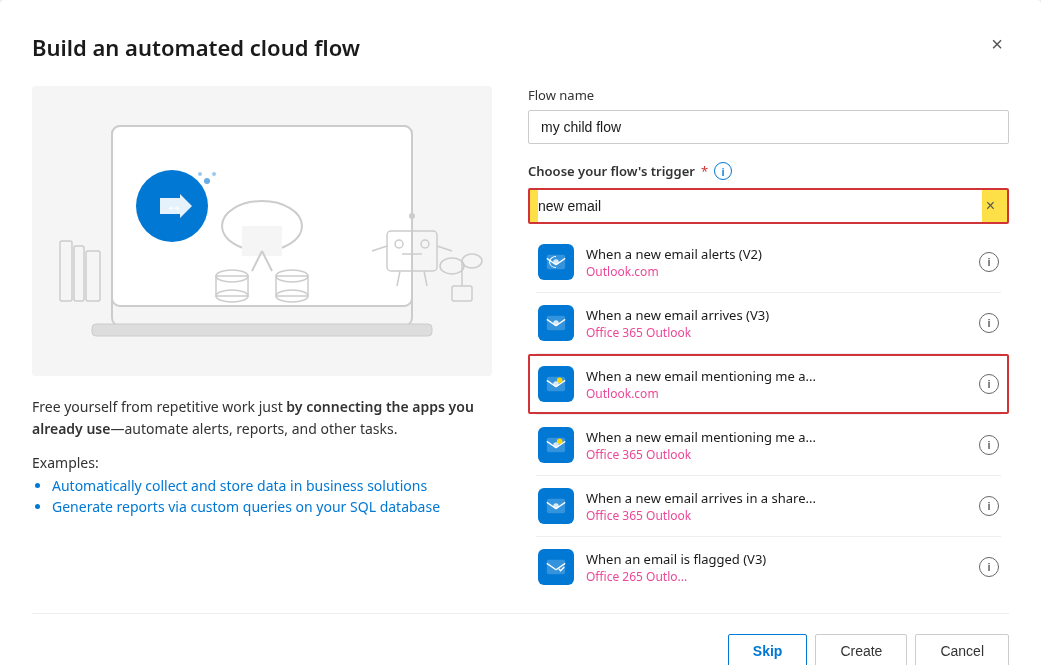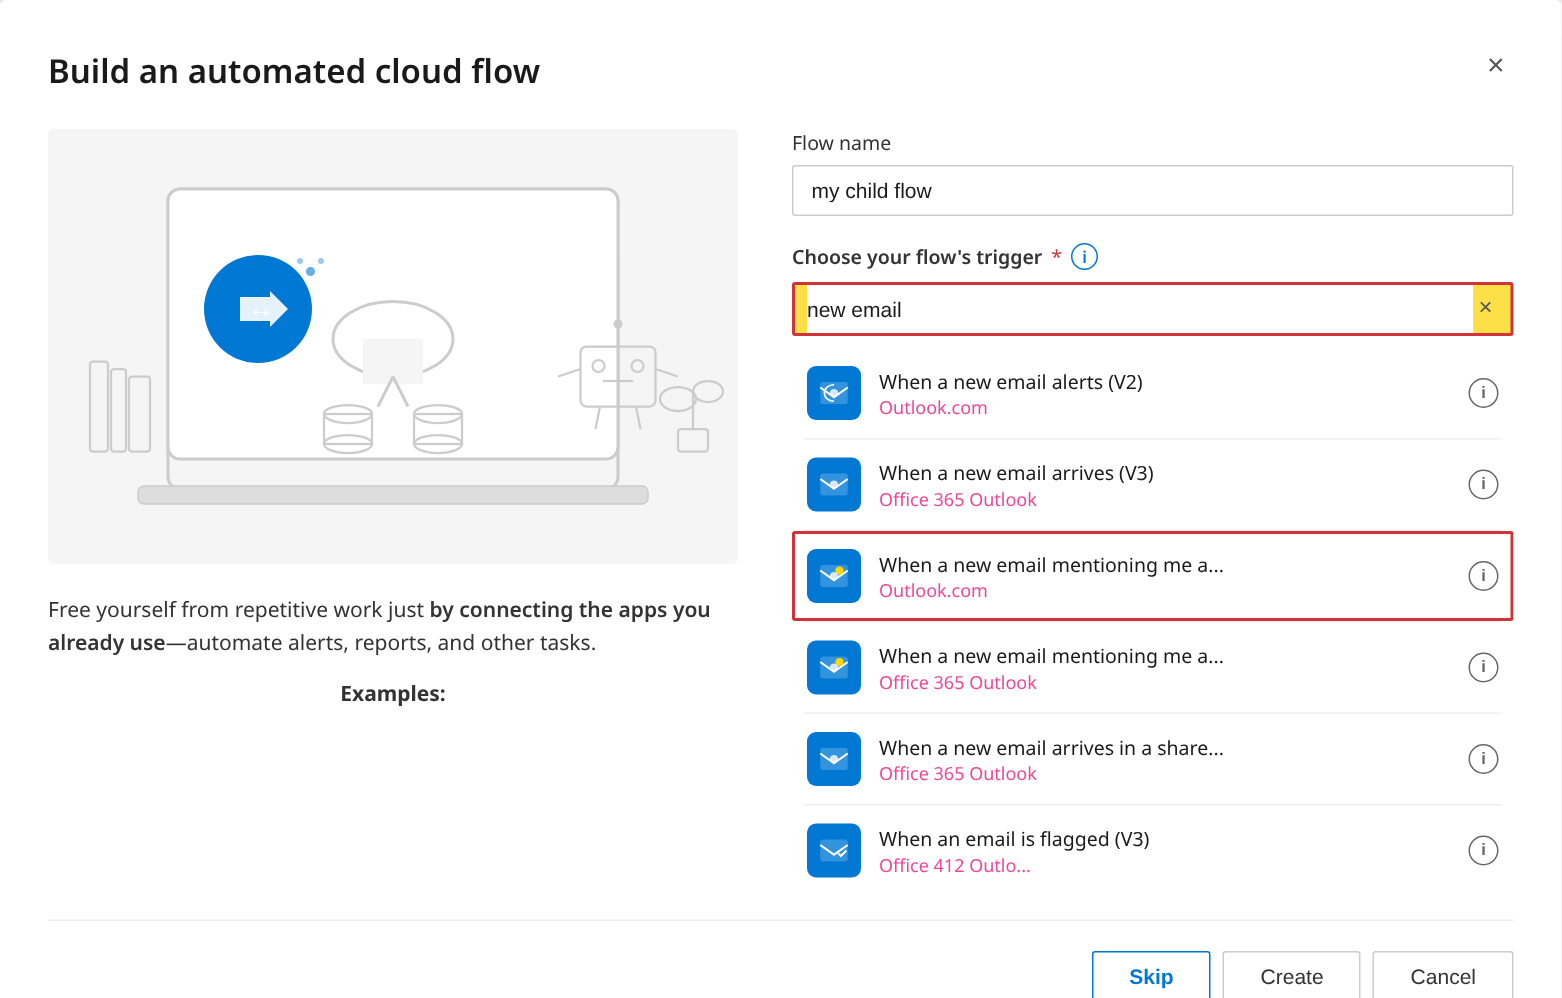--- a/index.html
+++ b/index.html
@@ -72,24 +72,23 @@
     }
     .left-text {
       font-size: 14px;
       color: #333;
       line-height: 1.6;
       margin-bottom: 12px;
     }
     .left-text strong { font-weight: 600; }
     .examples-label {
       font-size: 14px;
-      font-weight: 700;
+      font-weight: 400;
       color: #333;
       margin-bottom: 4px;
-      text-align: center;
     }
     .examples-list {
       list-style: disc;
       padding-left: 20px;
       font-size: 14px;
       color: #0078d4;
     }
     .examples-list li { margin-bottom: 2px; }
 
     
@@ -336,20 +335,24 @@
           <circle cx="182" cy="88" r="2" fill="#0078d4" opacity="0.4"></circle>
           <circle cx="168" cy="88" r="2" fill="#0078d4" opacity="0.4"></circle>
         </svg>
       </div>
 
       <p class="left-text">
         Free yourself from repetitive work just <strong>by connecting the apps you already use</strong>—automate alerts, reports, and other tasks.
       </p>
 
       <p class="examples-label">Examples:</p>
+      <ul class="examples-list">
+        <li>Automatically collect and store data in business solutions</li>
+        <li>Generate reports via custom queries on your SQL database</li>
+      </ul>
     </div>
 
     <div class="right-panel">
 
       <label class="field-label">Flow name</label>
       <input class="flow-name-input" type="text" value="my child flow" style="">
 
       <div class="trigger-label-row">
         <span class="trigger-label">Choose your flow's trigger</span>
         <span class="required-star">*</span>
@@ -449,21 +452,21 @@
         <div class="trigger-item">
           <div class="trigger-icon">
             <svg viewBox="0 0 24 24" fill="none" xmlns="http://www.w3.org/2000/svg">
               <rect x="2" y="4" width="20" height="16" rx="2" fill="white" opacity="0.2"></rect>
               <path d="M2 8l10 7 10-7" stroke="white" stroke-width="1.5" fill="none"></path>
               <path d="M15 14l2 2 4-4" stroke="white" stroke-width="1.5"></path>
             </svg>
           </div>
           <div class="trigger-info">
             <div class="trigger-name">When an email is flagged (V3)</div>
-            <div class="trigger-source">Office 412 Outlo...</div>
+            <div class="trigger-source">Office 265 Outlo...</div>
           </div>
           <button class="trigger-info-btn">i</button>
         </div>
       </div>
     </div>
   </div>
 
   <div class="dialog-footer">
     <button class="btn btn-skip">Skip</button>
     <button class="btn btn-create">Create</button>

